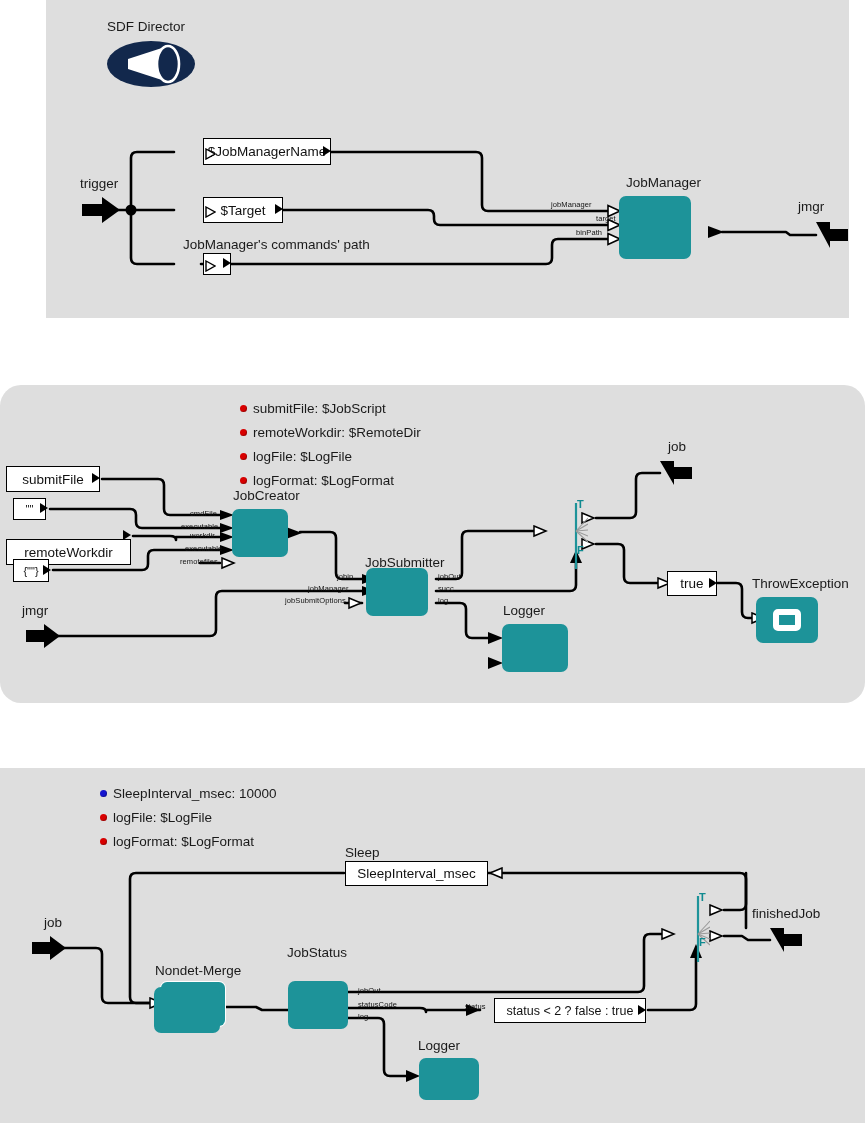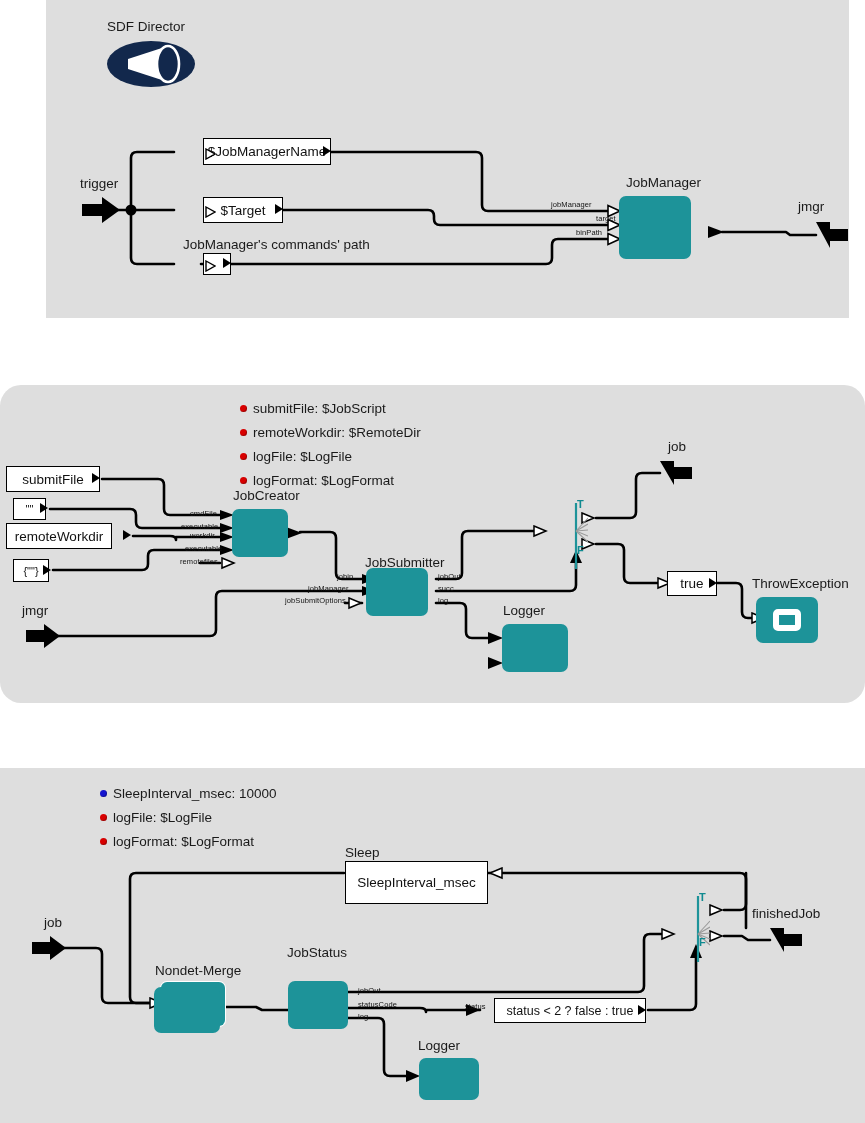--- a/index.html
+++ b/index.html
@@ -246,21 +246,21 @@
   <div class="cbox" style="left:6px;top:81px;width:94px;height:26px;">
     <span>submitFile</span>
   </div>
   <div class="tri tri-right-f" style="left:92px;top:88px;"></div>
 
   <div class="cbox small" style="left:13px;top:113px;width:33px;height:22px;">
     <span>""</span>
   </div>
   <div class="tri tri-right-f" style="left:40px;top:118px;"></div>
 
-  <div class="cbox" style="left:6px;top:138px;width:106px;height:26px;align-items:center;">
+  <div class="cbox" style="left:6px;top:154px;width:125px;height:26px;align-items:center;">
     <span>remoteWorkdir</span>
   </div>
   <div class="tri tri-right-f" style="left:123px;top:145px;"></div>
 
   <div class="cbox small" style="left:13px;top:174px;width:36px;height:23px;">
     <span>{""}</span>
   </div>
   <div class="tri tri-right-f" style="left:43px;top:180px;"></div>
 
   <div class="cbox" style="left:667px;top:186px;width:50px;height:25px;">
@@ -380,21 +380,21 @@
         <line x1="10" y1="38" x2="22" y2="37"></line>
           <line x1="10" y1="38" x2="22" y2="43"></line>
         <line x1="10" y1="38" x2="22" y2="49"></line>
       </g>
     </svg>
   </div>
   <div class="lbl lbl-tf" style="left:699px;top:124px;">T</div>
   <div class="lbl lbl-tf" style="left:699px;top:169px;">F</div>
 
   <div class="lbl lbl-13" style="left:345px;top:78px;">Sleep</div>
-  <div class="cbox" style="left:345px;top:93px;width:143px;height:43px;">
+  <div class="cbox" style="left:345px;top:93px;width:143px;height:25px;">
     <span>SleepInterval_msec</span>
   </div>
 
   <div class="actor merge" style="left:154px;top:219px;width:66px;height:46px;"></div>
   <div class="lbl lbl-13" style="left:155px;top:196px;">Nondet-Merge</div>
 
   <div class="actor" style="left:288px;top:213px;width:60px;height:48px;"></div>
   <div class="lbl lbl-13" style="left:287px;top:178px;">JobStatus</div>
   <div class="lbl lbl-port" style="left:358px;top:219px;">jobOut</div>
   <div class="lbl lbl-port" style="left:358px;top:233px;">statusCode</div>

